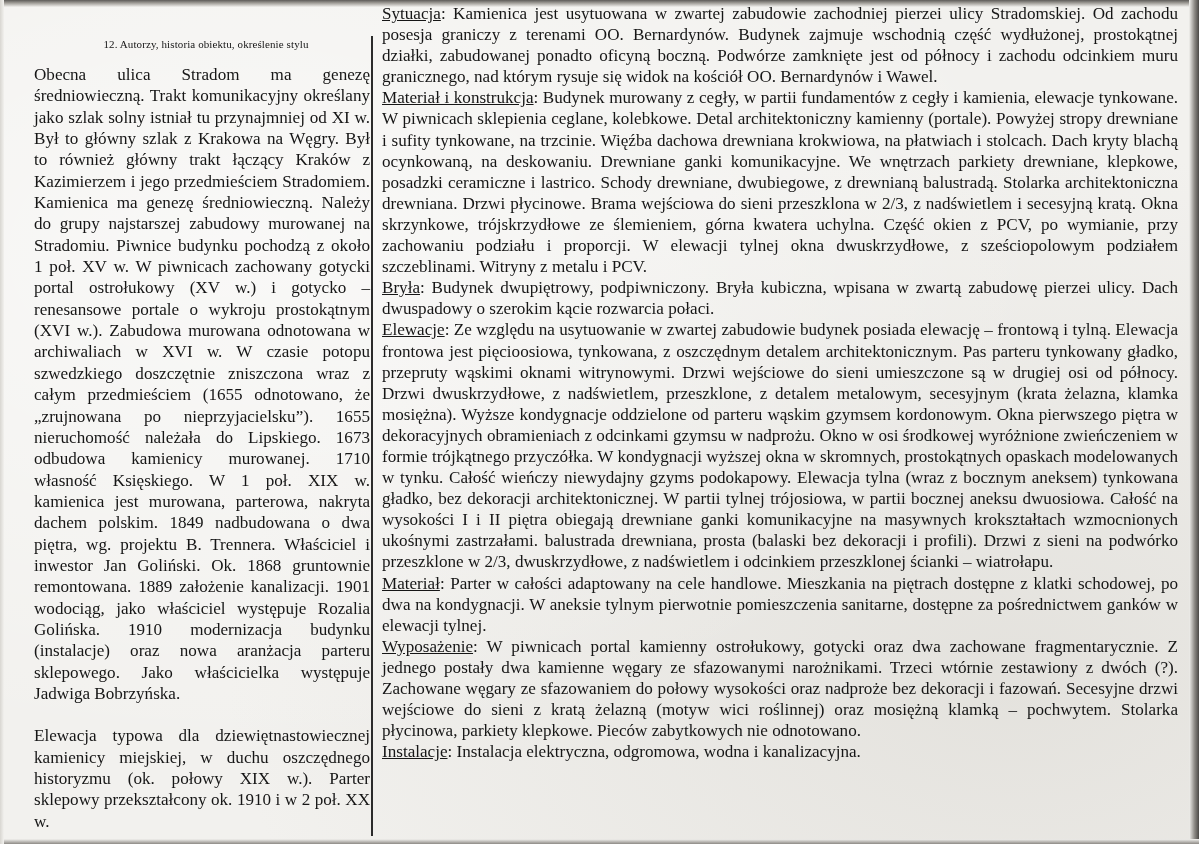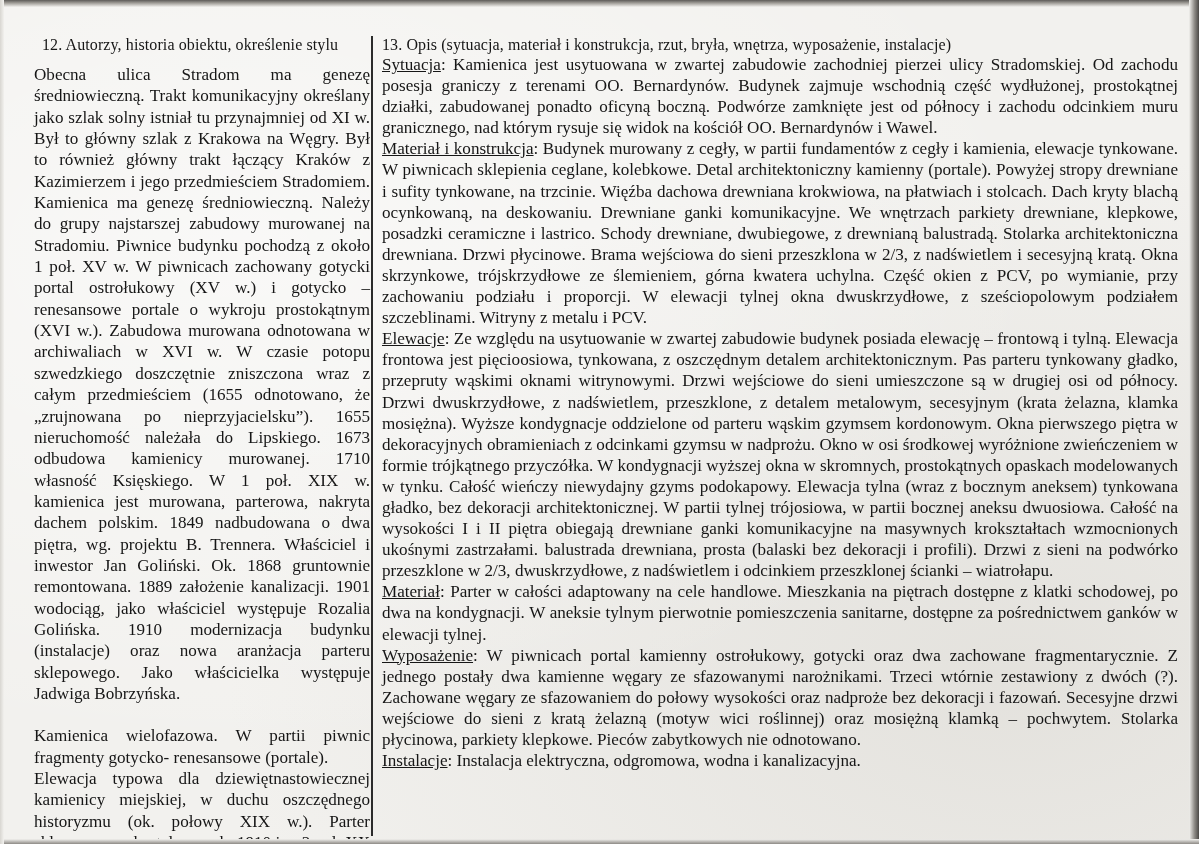--- a/index.html
+++ b/index.html
@@ -60,23 +60,23 @@
   }
 
   .col {
     position: absolute;
     top: 0;
   }
   .col-left  { left: 34px;  width: 336px; }
   .col-right { left: 382px; width: 796px; }
 
   .section-head {
-    font-size: 16px;
+    font-size: 11px;
     line-height: 13px;
-    text-align: left;
+    text-align: center;
     letter-spacing: 0.1px;
     margin: 0;
     padding: 0;
   }
   .col-left .section-head  { margin-top: 38px; margin-left: 8px; }
   .col-right .section-head { margin-top: 38px; margin-left: 0; }
 
   .body-text {
     font-size: 17.1px;
     line-height: 21.35px;
@@ -114,36 +114,35 @@
   <div class="columns">
 
     <div class="col-divider"></div>
 
     <div class="col col-left">
       <div class="section-head">12. Autorzy, historia obiektu, określenie stylu</div>
 
       <div class="body-text">
         <span class="blk">Obecna ulica Stradom ma genezę średniowieczną. Trakt komunikacyjny określany jako szlak solny istniał tu przynajmniej od XI w. Był to główny szlak z Krakowa na Węgry. Był to również główny trakt łączący Kraków z Kazimierzem i jego przedmieściem Stradomiem. Kamienica ma genezę średniowieczną. Należy do grupy najstarszej zabudowy murowanej na Stradomiu. Piwnice budynku pochodzą z około 1 poł. XV w. W piwnicach zachowany gotycki portal ostrołukowy (XV w.) i gotycko – renesansowe portale o wykroju prostokątnym (XVI w.). Zabudowa murowana odnotowana w archiwaliach w XVI w. W czasie potopu szwedzkiego doszczętnie zniszczona wraz z całym przedmieściem (1655 odnotowano, że „zrujnowana po nieprzyjacielsku”). 1655 nieruchomość należała do Lipskiego. 1673 odbudowa kamienicy murowanej. 1710 własność Księskiego. W 1 poł. XIX w. kamienica jest murowana, parterowa, nakryta dachem polskim. 1849 nadbudowana o dwa piętra, wg. projektu B. Trennera. Właściciel i inwestor Jan Goliński. Ok. 1868 gruntownie remontowana. 1889 założenie kanalizacji. 1901 wodociąg, jako właściciel występuje Rozalia Golińska. 1910 modernizacja budynku (instalacje) oraz nowa aranżacja parteru sklepowego. Jako właścicielka występuje Jadwiga Bobrzyńska.</span>
         <span class="gap"></span>
-        <span class="blk">Kamienica wielofazowa. W partii piwnic fragmenty gotycko- renesansowe (portale).</span>
         <span class="blk">Elewacja    typowa dla dziewiętnastowiecznej kamienicy miejskiej, w duchu oszczędnego historyzmu  (ok. połowy XIX w.). Parter sklepowy przekształcony ok. 1910 i w 2 poł. XX w.</span>
 
       </div>
     </div>
 
     <div class="col col-right">
-      <div class="section-head">13. Opis (sytuacja, materiał i konstrukcja, rzut, bryła, wnętrza, wyposażenie, instalacje)</div>
 
       <div class="body-text">
 
         <span class="blk"><span class="lbl">Sytuacja</span><span>:</span><span>  Kamienica jest usytuowana w zwartej zabudowie zachodniej pierzei ulicy Stradomskiej. Od zachodu posesja graniczy z terenami OO. Bernardynów. Budynek zajmuje wschodnią część wydłużonej, prostokątnej działki, zabudowanej ponadto oficyną boczną. Podwórze zamknięte jest od północy i zachodu odcinkiem muru granicznego, nad którym rysuje się widok na kościół OO. Bernardynów i Wawel.</span></span>
 
         <span class="blk"><span class="lbl">Materiał i konstrukcja</span><span>:</span><span> Budynek murowany z cegły, w partii fundamentów z cegły i kamienia, elewacje tynkowane. W piwnicach sklepienia ceglane, kolebkowe. Detal architektoniczny kamienny (portale). Powyżej stropy drewniane i sufity tynkowane, na trzcinie. Więźba dachowa drewniana krokwiowa, na płatwiach i stolcach. Dach kryty blachą ocynkowaną, na deskowaniu. Drewniane ganki komunikacyjne. We wnętrzach parkiety drewniane, klepkowe, posadzki ceramiczne i lastrico. Schody drewniane, dwubiegowe, z drewnianą balustradą. Stolarka architektoniczna drewniana. Drzwi płycinowe. Brama wejściowa do sieni przeszklona w 2/3, z nadświetlem i secesyjną kratą. Okna skrzynkowe, trójskrzydłowe ze ślemieniem, górna kwatera uchylna. Część okien z PCV, po wymianie, przy zachowaniu podziału i proporcji. W elewacji tylnej okna dwuskrzydłowe, z sześciopolowym podziałem szczeblinami. Witryny z metalu i PCV.</span></span>
 
 
+        <span class="blk"><span class="lbl">Bryła</span><span>:</span><span>  Budynek dwupiętrowy, podpiwniczony. Bryła kubiczna, wpisana w zwartą zabudowę pierzei ulicy. Dach dwuspadowy o szerokim kącie rozwarcia połaci.</span></span>
 
         <span class="blk"><span class="lbl">Elewacje</span><span>:</span><span>  Ze względu na usytuowanie w zwartej zabudowie budynek posiada elewację – frontową i tylną. Elewacja frontowa jest pięcioosiowa, tynkowana, z oszczędnym detalem architektonicznym. Pas parteru tynkowany gładko, przepruty wąskimi oknami witrynowymi. Drzwi wejściowe do sieni umieszczone są w drugiej osi od północy. Drzwi dwuskrzydłowe, z nadświetlem, przeszklone, z detalem metalowym, secesyjnym (krata żelazna, klamka mosiężna). Wyższe kondygnacje oddzielone od parteru wąskim gzymsem kordonowym. Okna pierwszego piętra w dekoracyjnych obramieniach z odcinkami gzymsu w nadprożu. Okno w osi środkowej wyróżnione zwieńczeniem w formie trójkątnego przyczółka. W kondygnacji wyższej okna w skromnych, prostokątnych  opaskach modelowanych w tynku. Całość wieńczy niewydajny gzyms podokapowy. Elewacja tylna (wraz z bocznym aneksem) tynkowana gładko, bez dekoracji architektonicznej. W partii tylnej trójosiowa, w partii bocznej aneksu dwuosiowa. Całość na wysokości I i II piętra obiegają drewniane ganki komunikacyjne na masywnych krokształtach wzmocnionych ukośnymi zastrzałami. balustrada drewniana, prosta (balaski bez dekoracji i profili). Drzwi z sieni na podwórko przeszklone w 2/3, dwuskrzydłowe, z nadświetlem i odcinkiem przeszklonej ścianki – wiatrołapu.</span></span>
 
         <span class="blk"><span class="lbl">Materiał</span><span>:</span><span>  Parter w całości adaptowany na cele handlowe. Mieszkania na piętrach dostępne z klatki schodowej, po dwa na kondygnacji. W aneksie tylnym pierwotnie pomieszczenia sanitarne, dostępne za pośrednictwem ganków w elewacji tylnej.</span></span>
 
         <span class="blk"><span class="lbl">Wyposażenie</span><span>:</span><span>  W piwnicach portal kamienny ostrołukowy, gotycki oraz dwa zachowane fragmentarycznie. Z jednego postały dwa kamienne węgary ze sfazowanymi narożnikami. Trzeci wtórnie zestawiony z dwóch (?). Zachowane węgary ze sfazowaniem do połowy wysokości oraz nadproże bez dekoracji i fazowań. Secesyjne drzwi wejściowe do sieni z kratą żelazną (motyw wici roślinnej) oraz mosiężną klamką – pochwytem. Stolarka płycinowa, parkiety klepkowe. Pieców zabytkowych nie odnotowano.</span></span>
 
         <span class="blk-last"><span class="lbl">Instalacje</span><span>:</span><span>  Instalacja elektryczna, odgromowa, wodna i kanalizacyjna.</span></span>
 
       </div>

